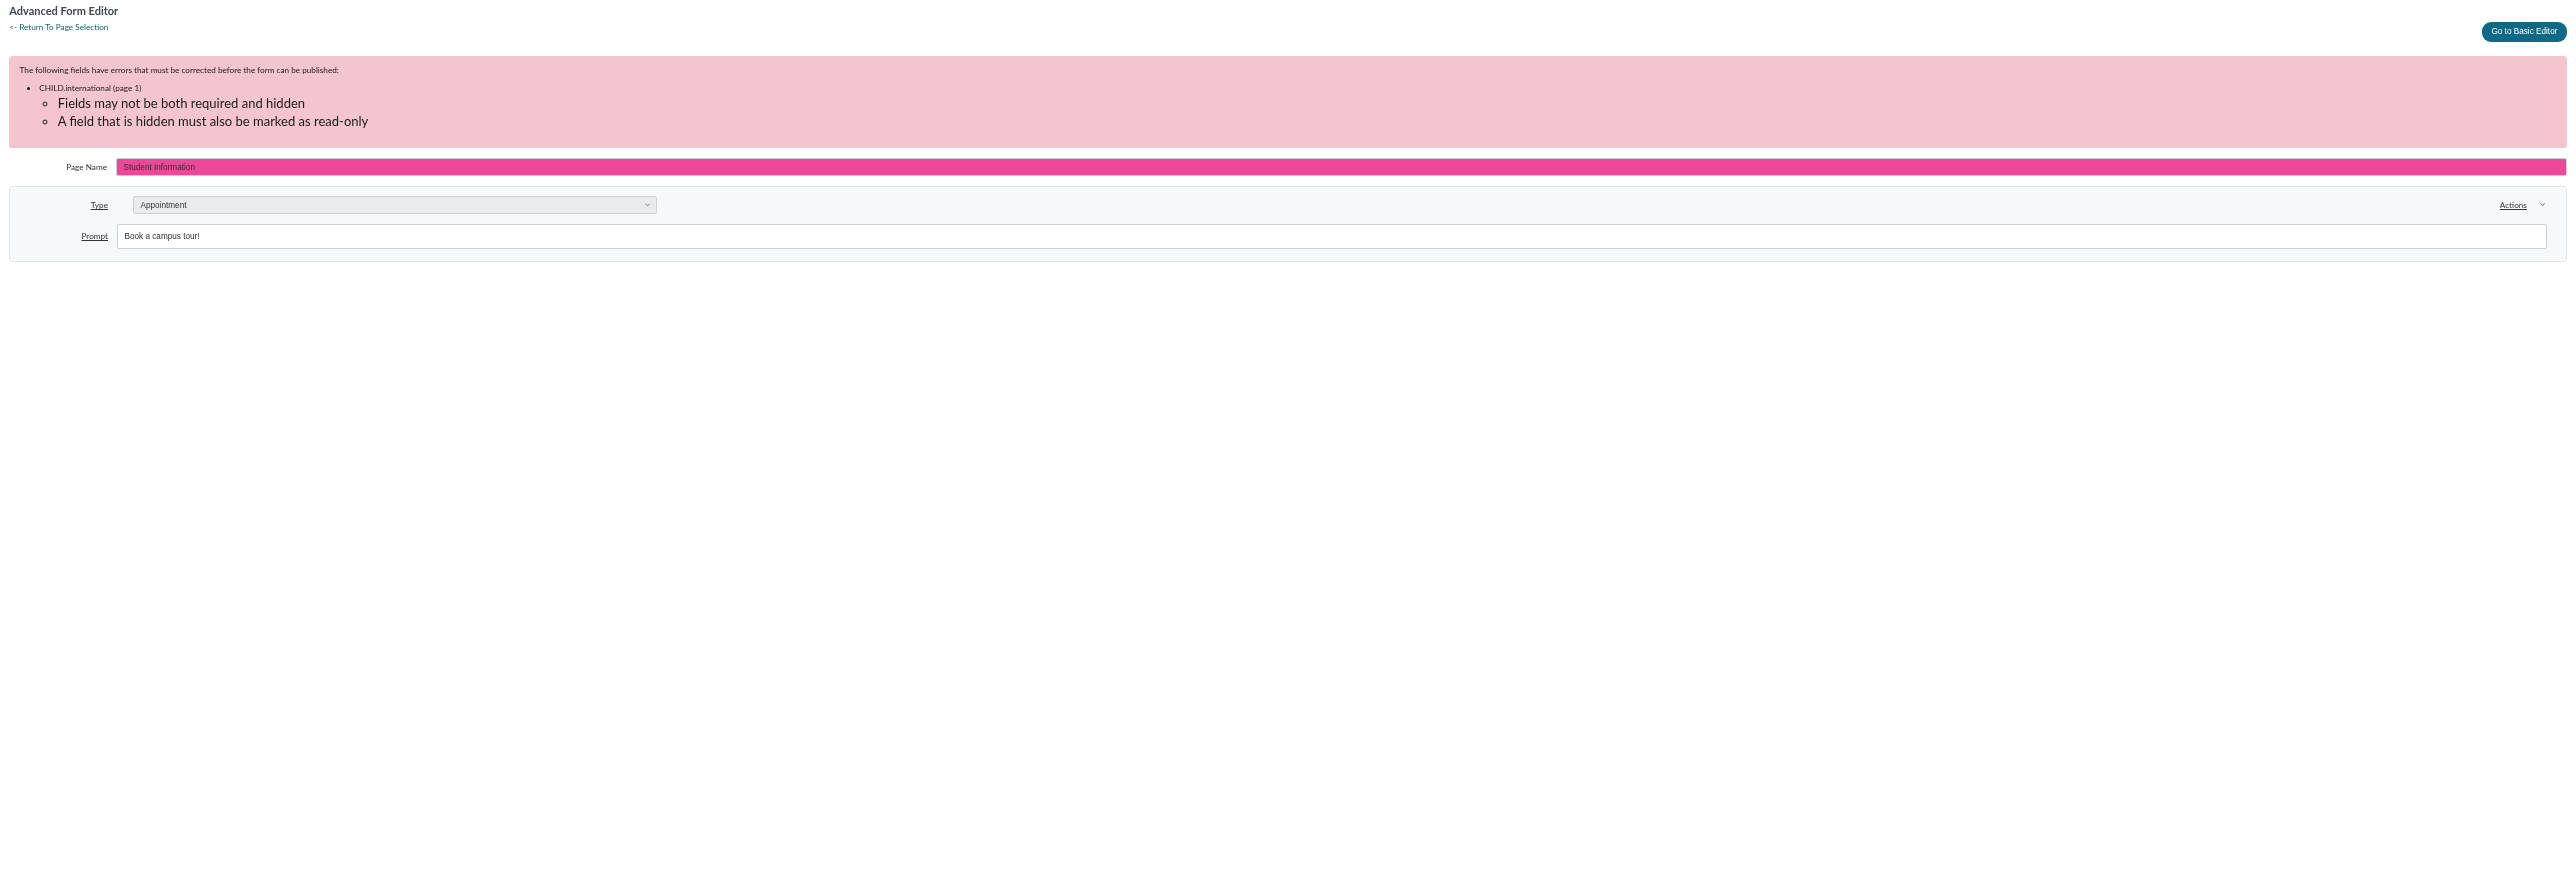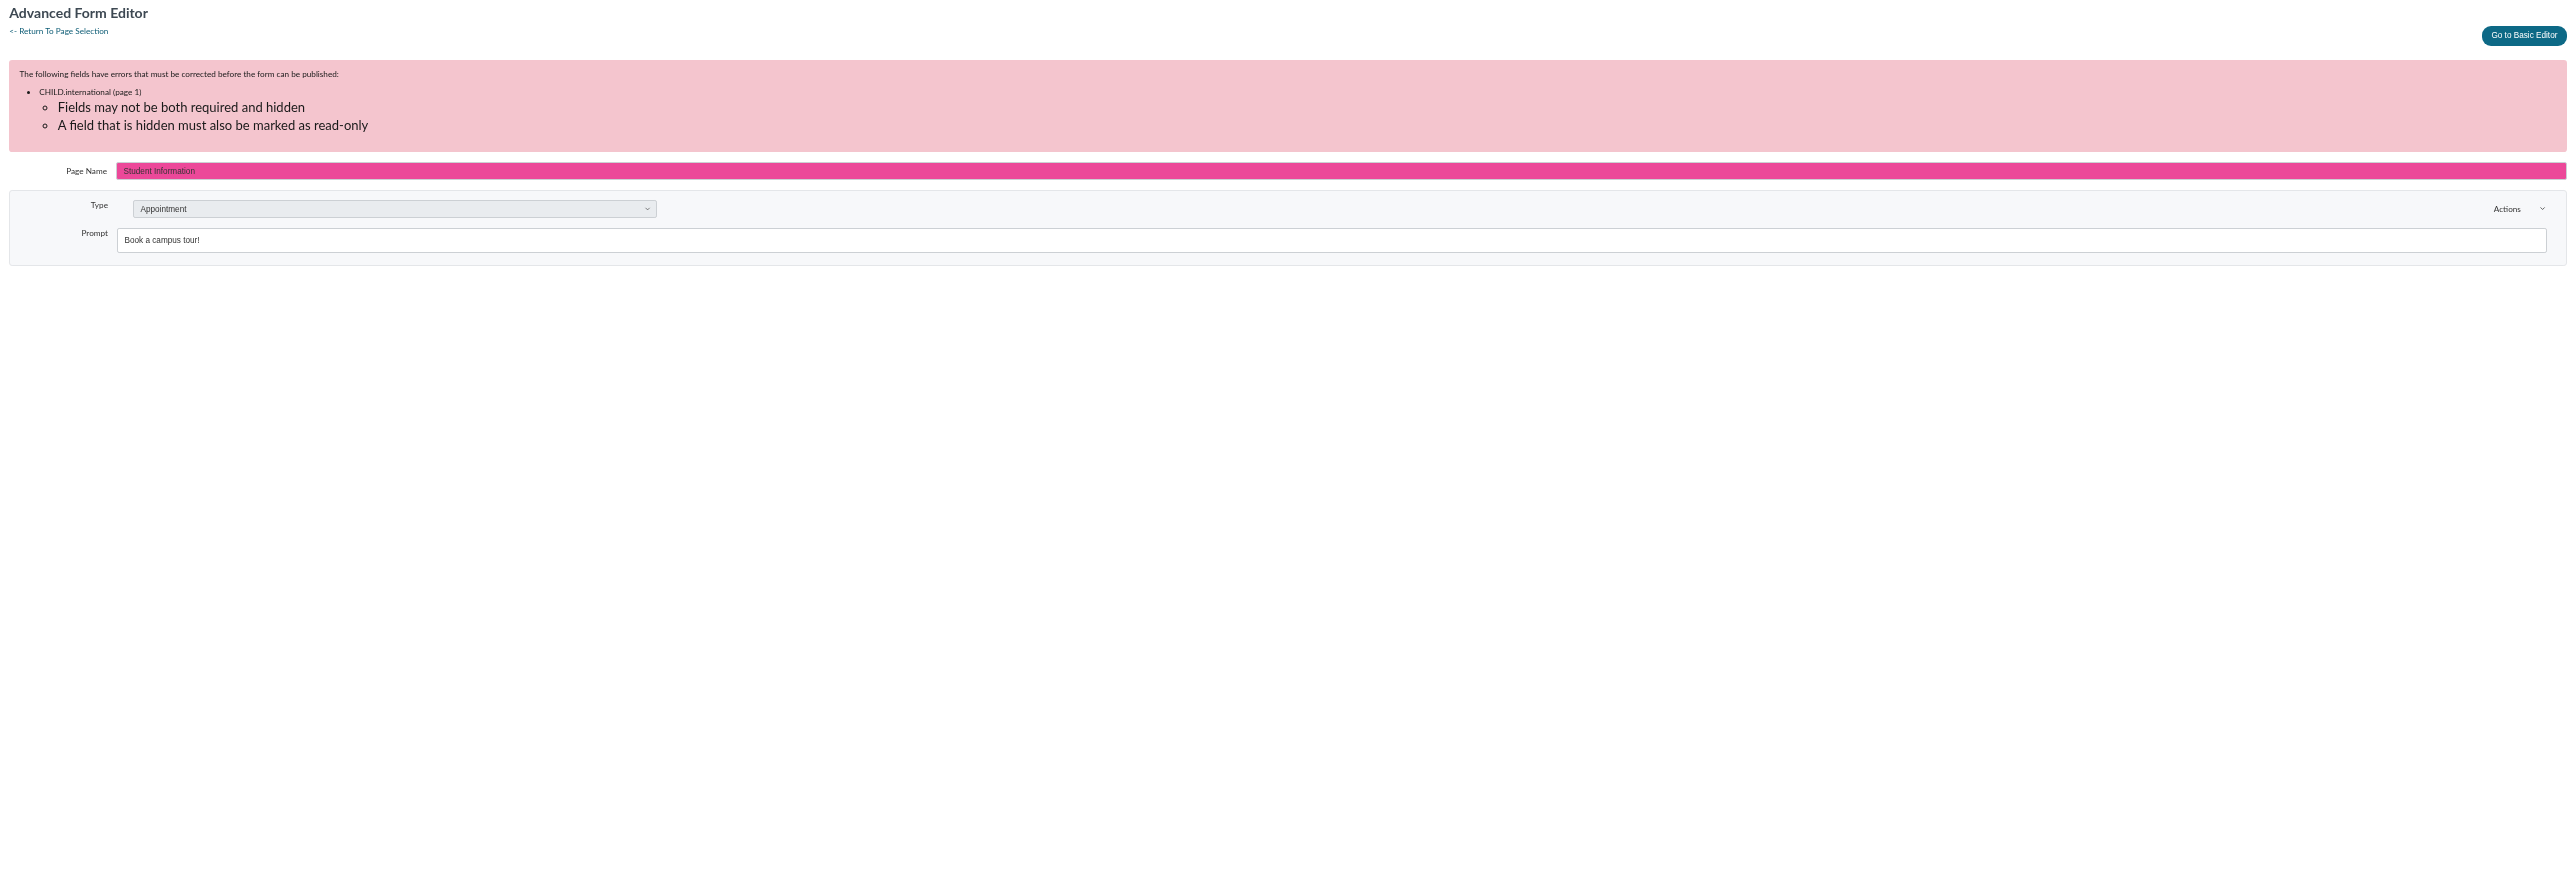--- a/index.html
+++ b/index.html
@@ -3,21 +3,21 @@
   <meta charset="utf-8">
   <style>
     * { box-sizing: border-box; margin: 0; padding: 0; }
     body {
       font-family: 'Segoe UI', 'Lato', -apple-system, BlinkMacSystemFont, sans-serif;
       background: #ffffff;
       color: #333;
       padding: 4.1px 9.3px 0 9.3px;
     }
     .page-title {
-      font-size: 14px;
+      font-size: 11px;
       font-weight: 700;
       color: #3d4852;
       margin-bottom: 5.2px;
     }
     .top-row {
       display: flex;
       justify-content: space-between;
       align-items: flex-start;
       margin-bottom: 14.4px;
     }
@@ -93,21 +93,23 @@
       background: #ec4899;
     }
     .config-panel {
       background: #f7f8fa;
       border: 0.5px solid #e4e6e9;
       border-radius: 3.1px;
       padding: 9.3px 9.3px 3.1px 0;
     }
     .config-row {
       display: flex;
+      align-items: center;
       margin-bottom: 9.3px;
+      text-decoration: underline;
     }
     .config-label {
       width: 107px;
       text-align: right;
       padding-right: 9.3px;
       font-size: 8.2px;
       color: #333;
       flex-shrink: 0;
     }
     .select-wrap {
@@ -135,21 +137,21 @@
       right: 6.2px;
       top: 50%;
       transform: translateY(-50%);
       pointer-events: none;
     }
     .chevron-down svg { display: block; }
     .actions-area {
       margin-left: auto;
       display: flex;
       align-items: center;
-      gap: 18px;
+      gap: 12px;
       padding-right: 10.3px;
       cursor: pointer;
       color: #333;
       font-size: 8.2px;
     }
     .prompt-input-wrap { flex: 1; padding-right: 9.3px; }
     .prompt-input {
       width: 100%;
       height: 25px;
       border: 0.5px solid #ccd0d4;

